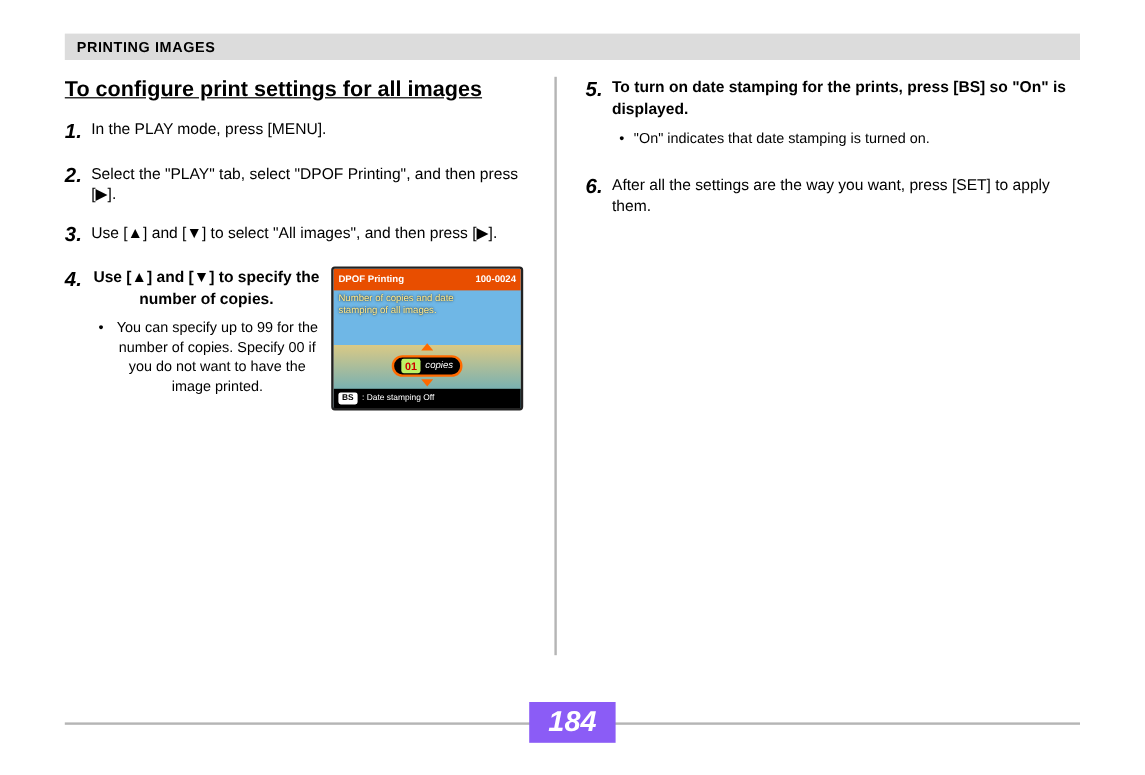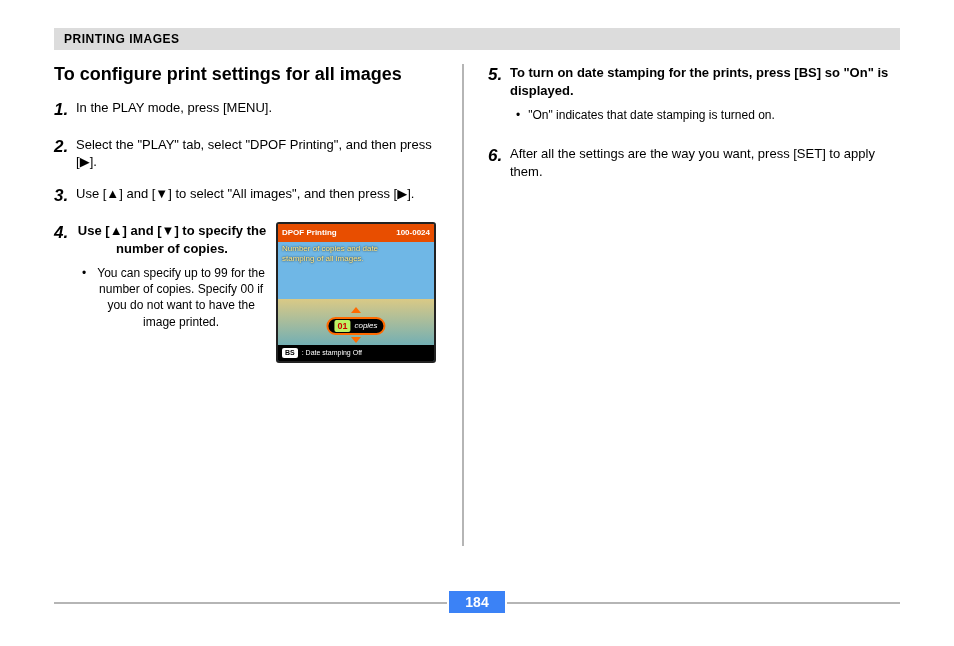--- a/index.html
+++ b/index.html
@@ -40,20 +40,21 @@
     background: #b5b5b5;
   }
   .col-right {
     flex: 1;
     padding-left: 24px;
   }
   h2.section-title {
     margin: 0 0 14px 0;
     font-size: 18px;
     font-weight: bold;
+    text-decoration: underline;
   }
   ol.steps {
     list-style: none;
     margin: 0;
     padding: 0;
   }
   ol.steps > li {
     display: flex;
     align-items: flex-start;
     margin-bottom: 14px;
@@ -83,21 +84,21 @@
     line-height: 1.35;
   }
   .bullets li::before {
     content: "•";
     margin-right: 8px;
   }
   .step4-row { display: flex; }
   .step4-text { flex: 1; padding-right: 8px; text-align: center; }
   .lcd {
     width: 160px;
-    height: 141px;
+    height: 120px;
     border: 2px solid #222;
     border-radius: 3px;
     background: linear-gradient(#6fb7e6 0%, #6fb7e6 55%, #d9c986 55%, #4fa6c4 100%);
     position: relative;
     overflow: hidden;
     flex: 0 0 160px;
   }
   .lcd-top {
     position: absolute; top: 0; left: 0; right: 0;
     height: 18px;
@@ -153,26 +154,27 @@
   .footer::before, .footer::after {
     content: "";
     position: absolute;
     top: 50%;
     height: 2px;
     background: #b5b5b5;
   }
   .footer::before { left: 0; right: calc(50% + 30px); }
   .footer::after  { right: 0; left: calc(50% + 30px); }
   .page-num {
-    background: #3b82f6;
+    background: #8b5cf6;
     color: #fff;
     font-weight: bold;
-    font-size: 14px;
+    font-size: 24px;
     padding: 3px 16px;
     z-index: 1;
+    font-style: italic;
   }
   .tri { font-family: inherit; }
 </style>
 </head>
 <body>
 
 <div class="page">
 
   <div class="header-bar">PRINTING IMAGES</div>
 

